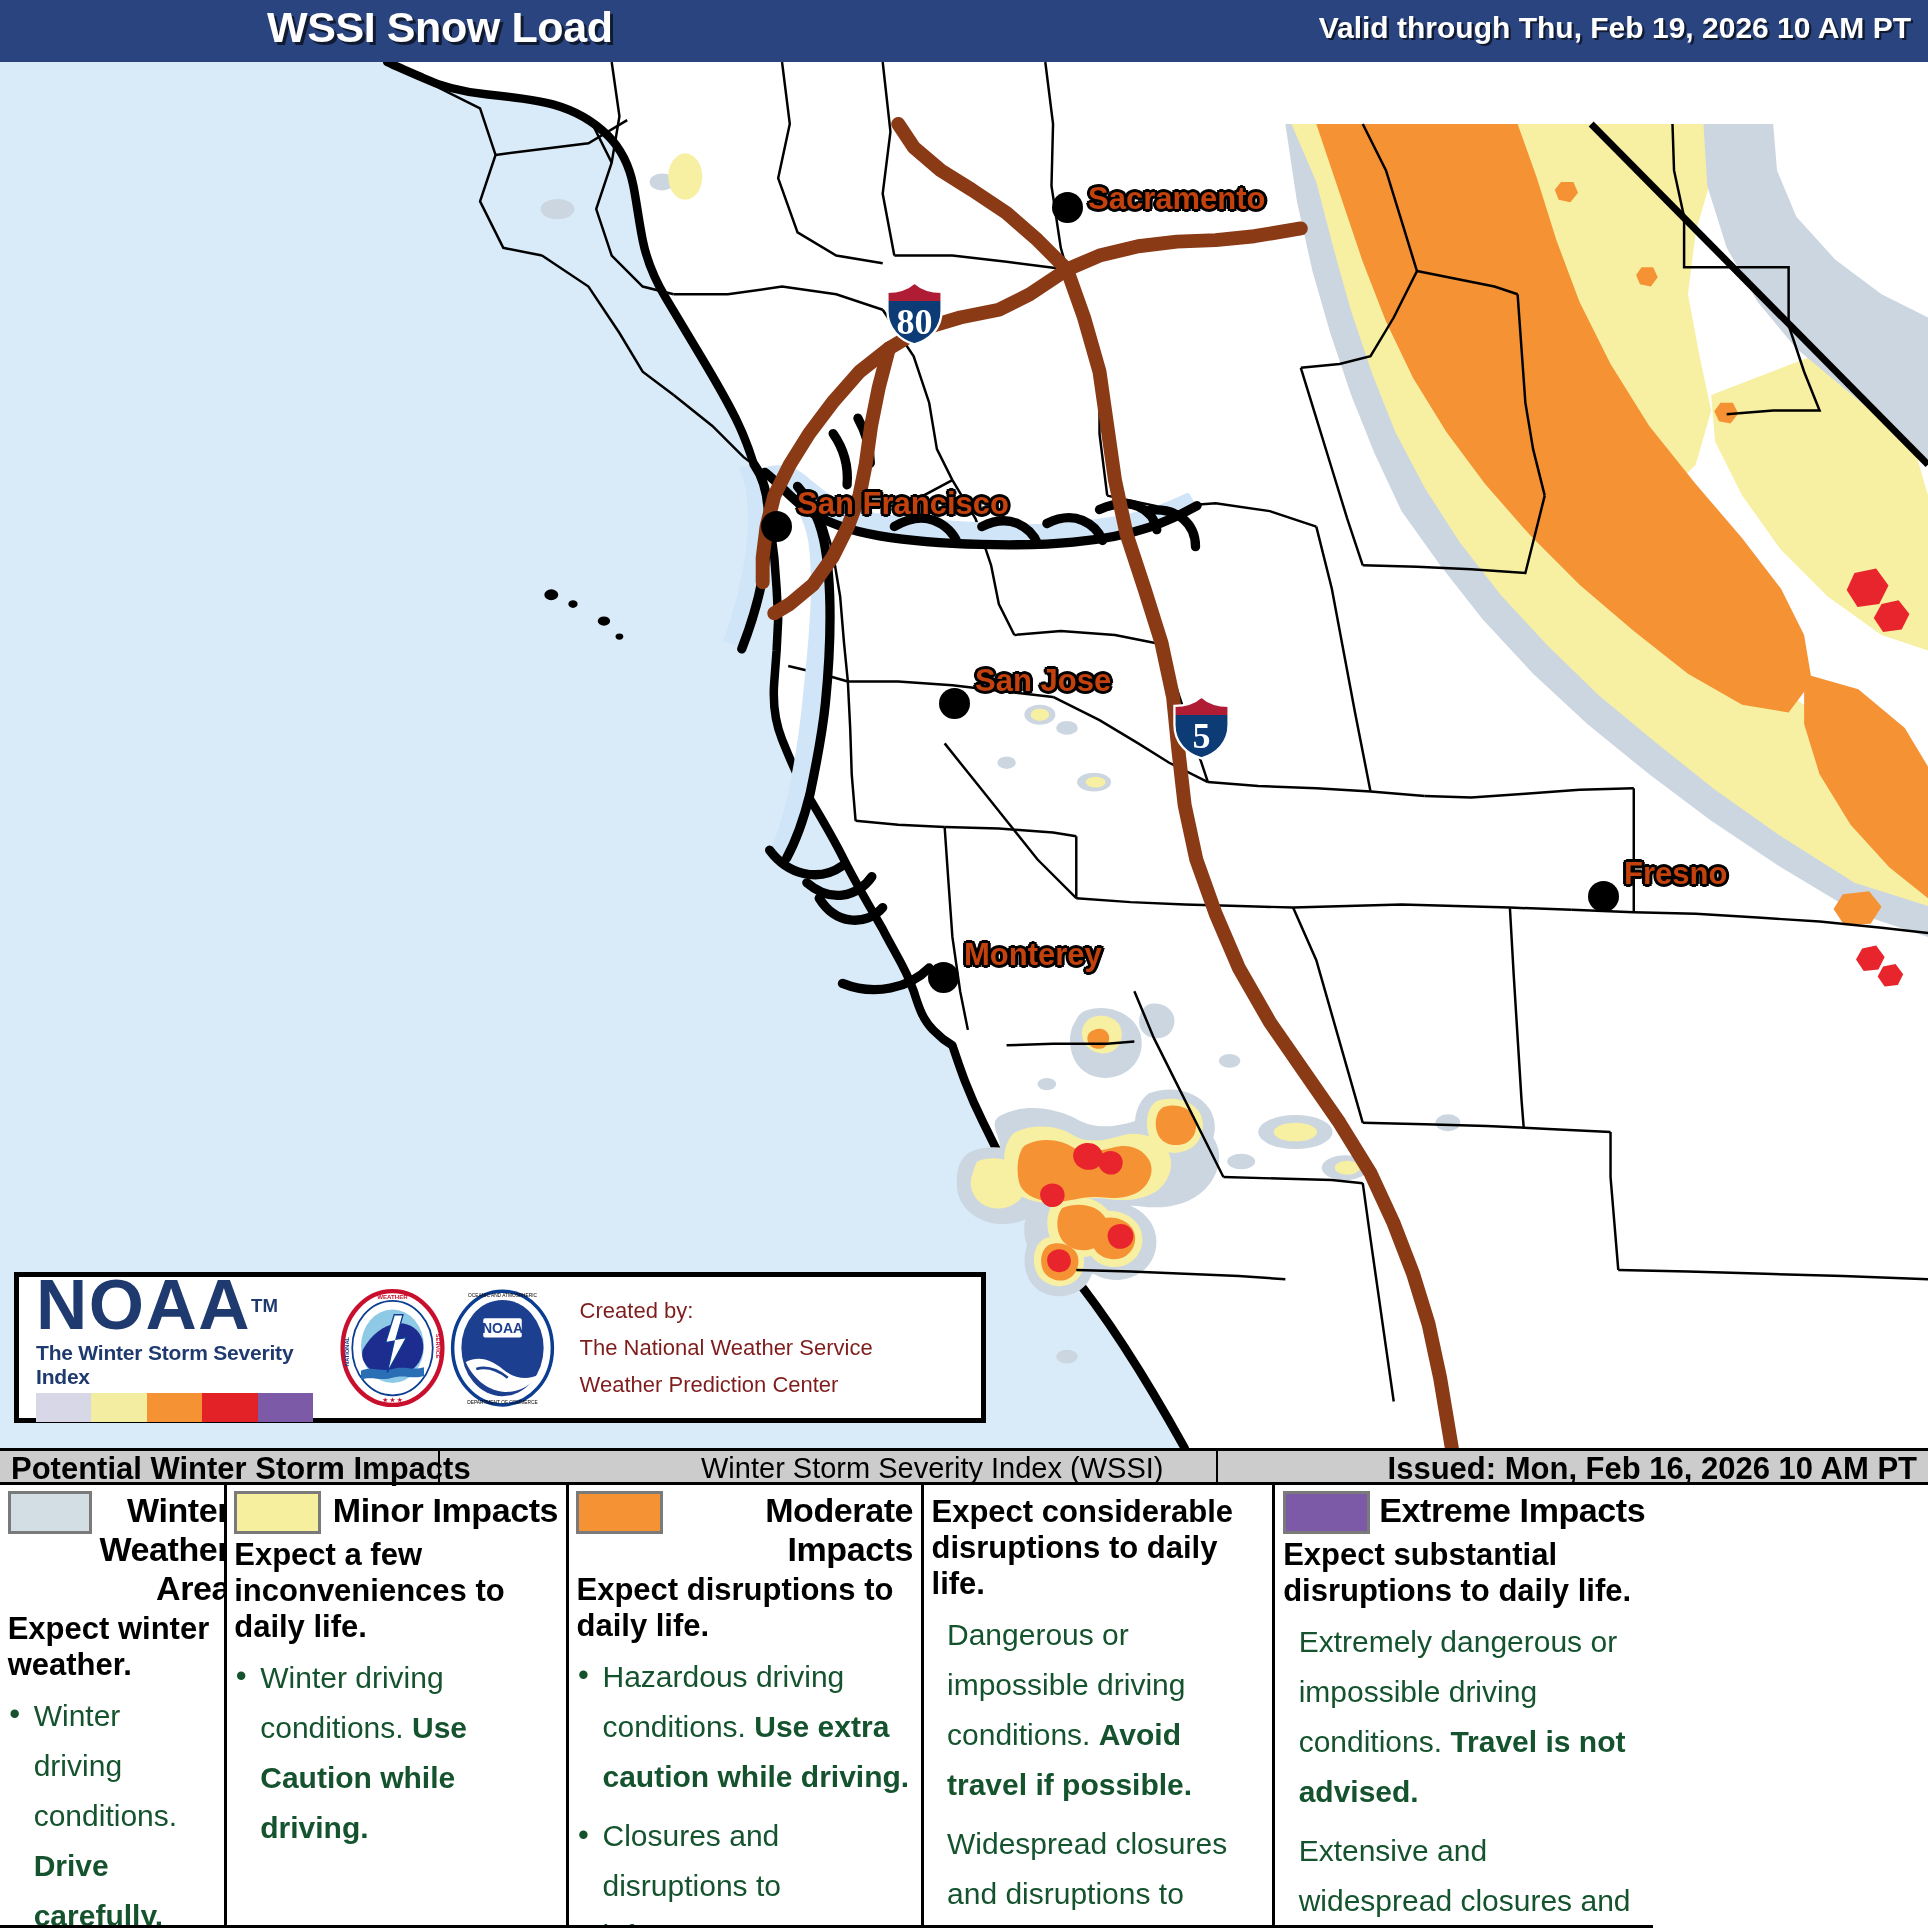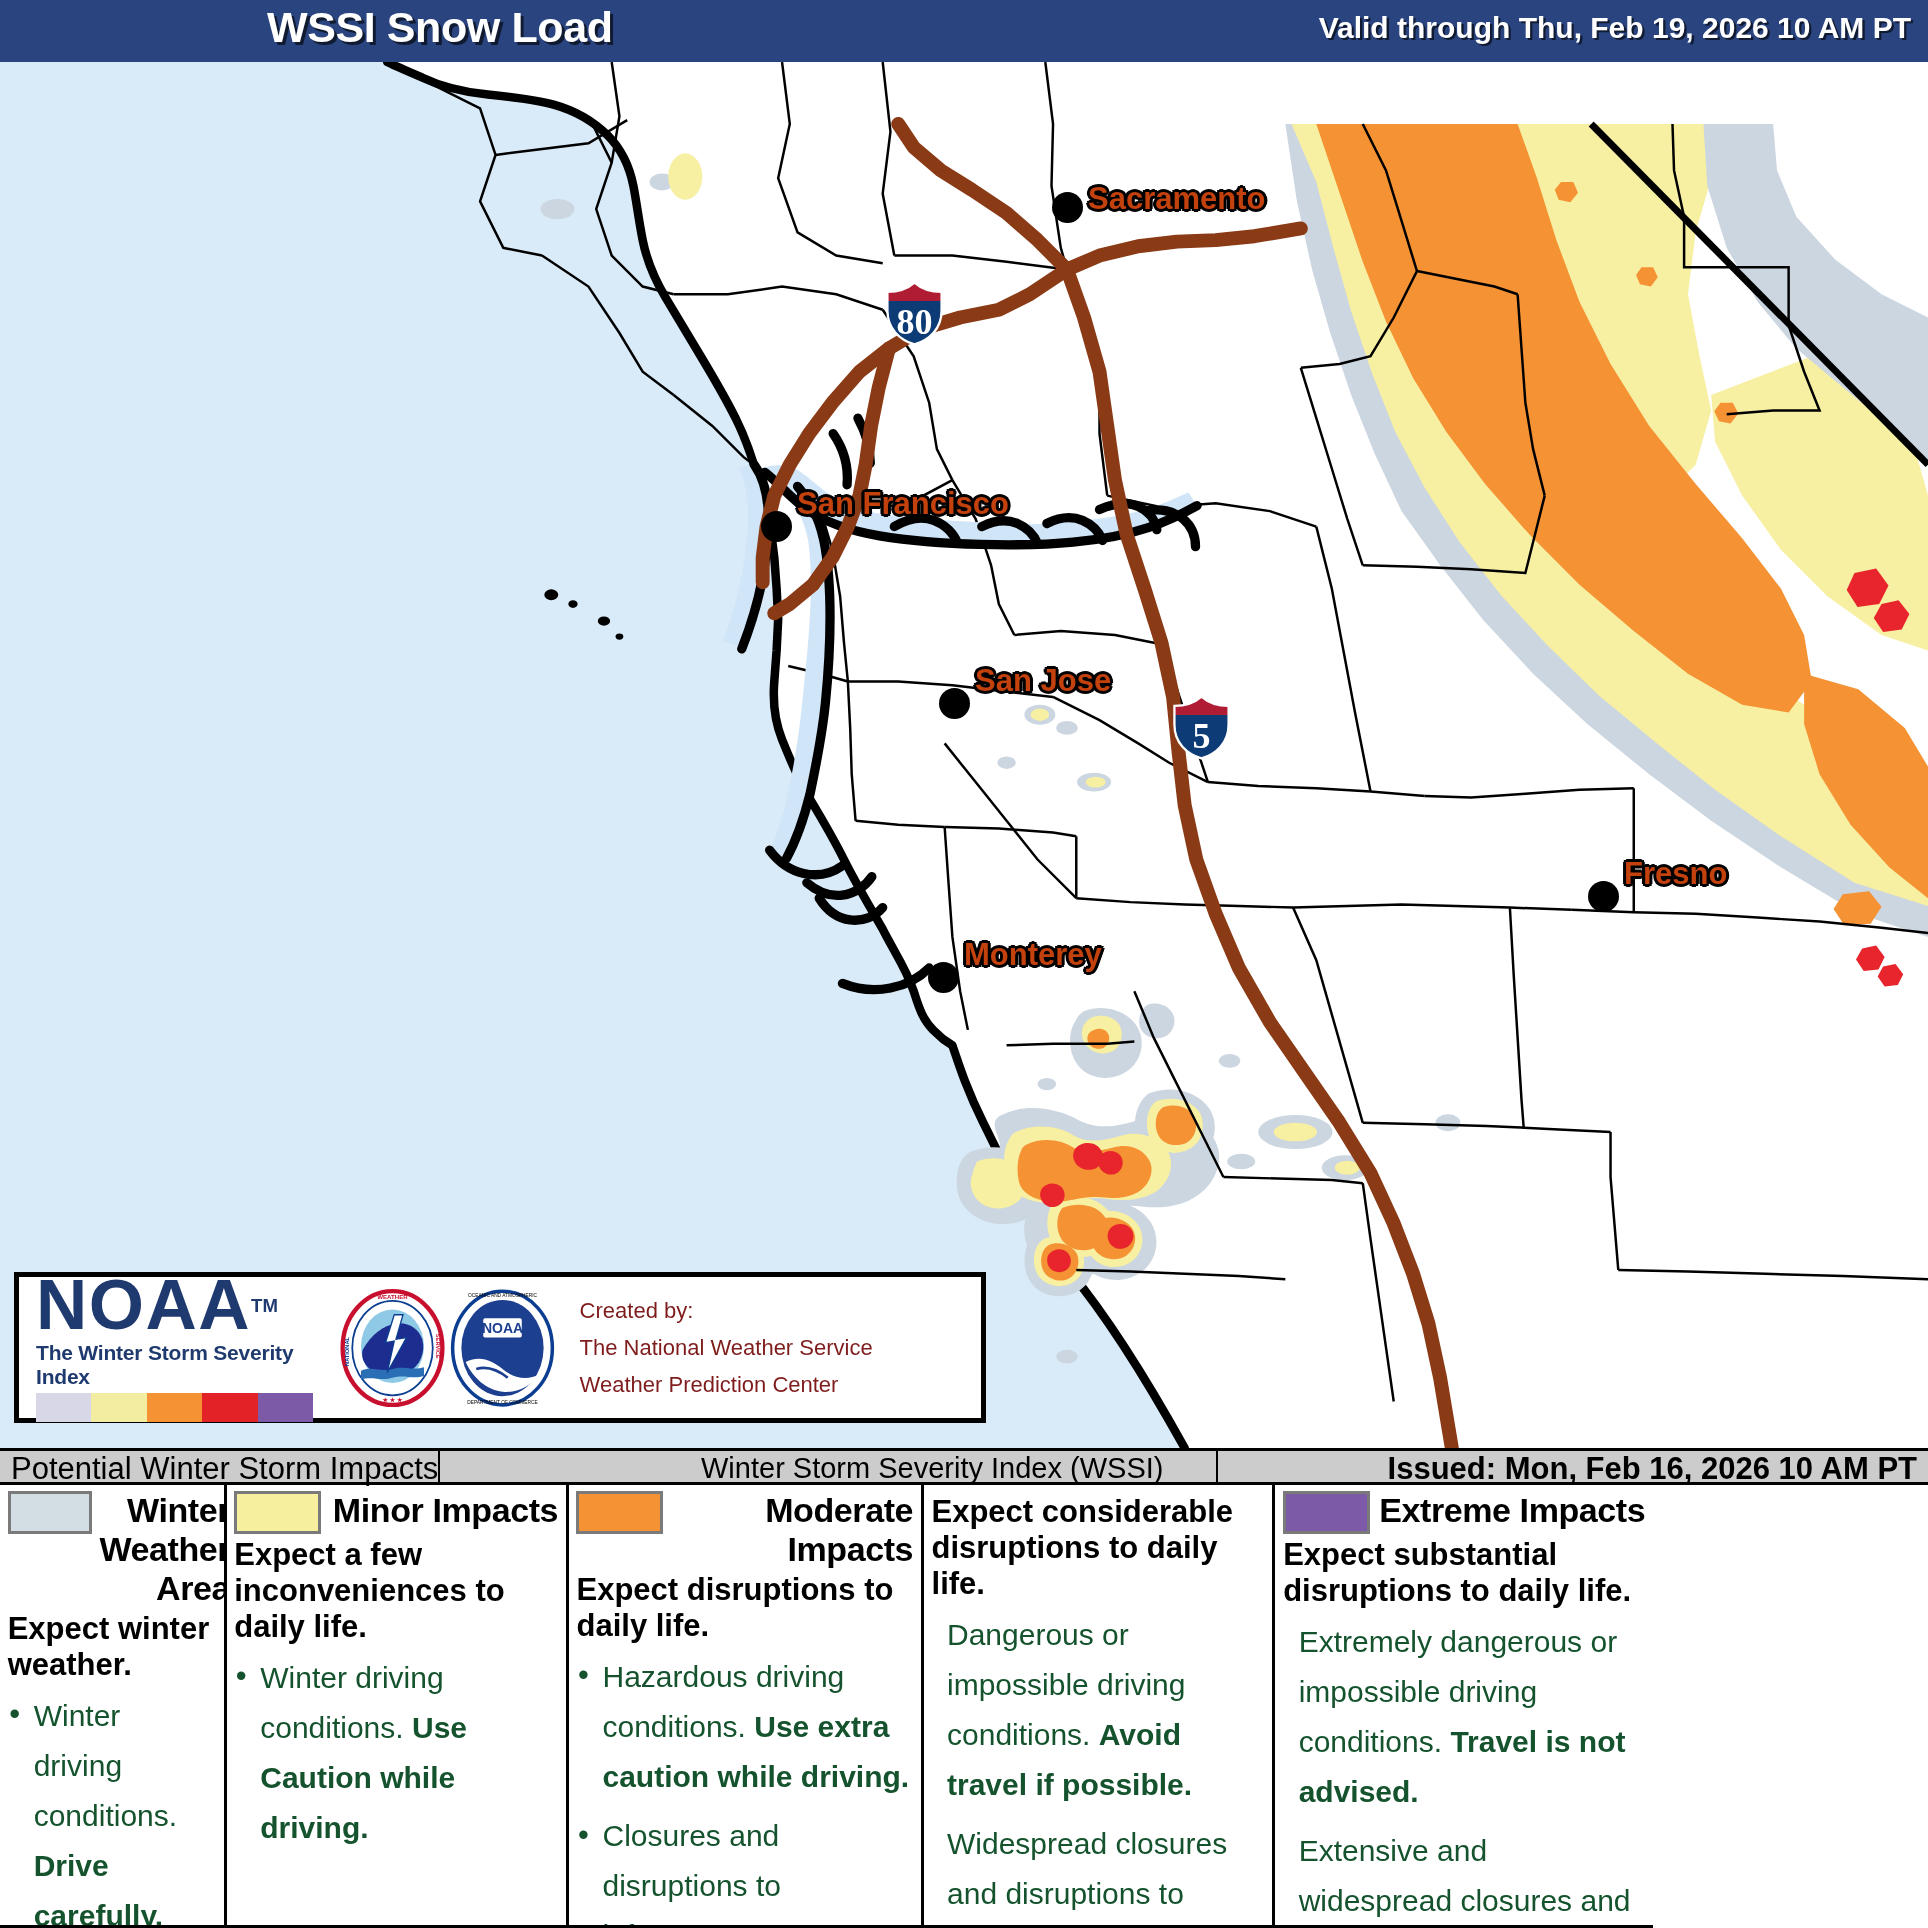--- a/index.html
+++ b/index.html
@@ -52,21 +52,21 @@
   #logo-wssi .bar{display:flex;width:277px;height:29px;margin-top:4.6px;}
   #logo-wssi .bar i{flex:1;display:block;}
   .seals{display:flex;align-items:center;gap:4.6px;padding:0 11px;}
   .seal{width:105px;height:120px;}
   #createdby{padding-left:14px;font-size:22px;line-height:37px;color:#7f1d1d;}
 
   
   #graybar{position:absolute;left:0;top:1448px;width:1928px;height:37px;
      background:#cccccc;border-top:3.1px solid #000;border-bottom:3.1px solid #000;
      box-sizing:border-box;z-index:55;}
-  #graybar .g1{position:absolute;left:11px;top:0px;font-size:31px;font-weight:normal;color:#000;}
+  #graybar .g1{position:absolute;left:11px;top:0px;font-size:31px;font-weight:bold;color:#000;}
   #graybar .sep1{position:absolute;left:438px;top:0;width:2.3px;height:31px;background:#000;}
   #graybar .g2{position:absolute;left:701px;top:0.8px;font-size:29px;color:#000;}
   #graybar .sep2{position:absolute;left:1216px;top:0;width:2.3px;height:31px;background:#000;}
   #graybar .g3{position:absolute;right:11px;top:0px;font-size:31px;font-weight:bold;color:#000;}
 
   
   #legend{position:absolute;left:0;top:1485px;width:1653px;height:443px;
      background:#fff;display:flex;z-index:50;box-sizing:border-box;
      border-bottom:3.1px solid #000;}
   .lcol{position:relative;box-sizing:border-box;padding:6.2px 7.7px 0 7.7px;

